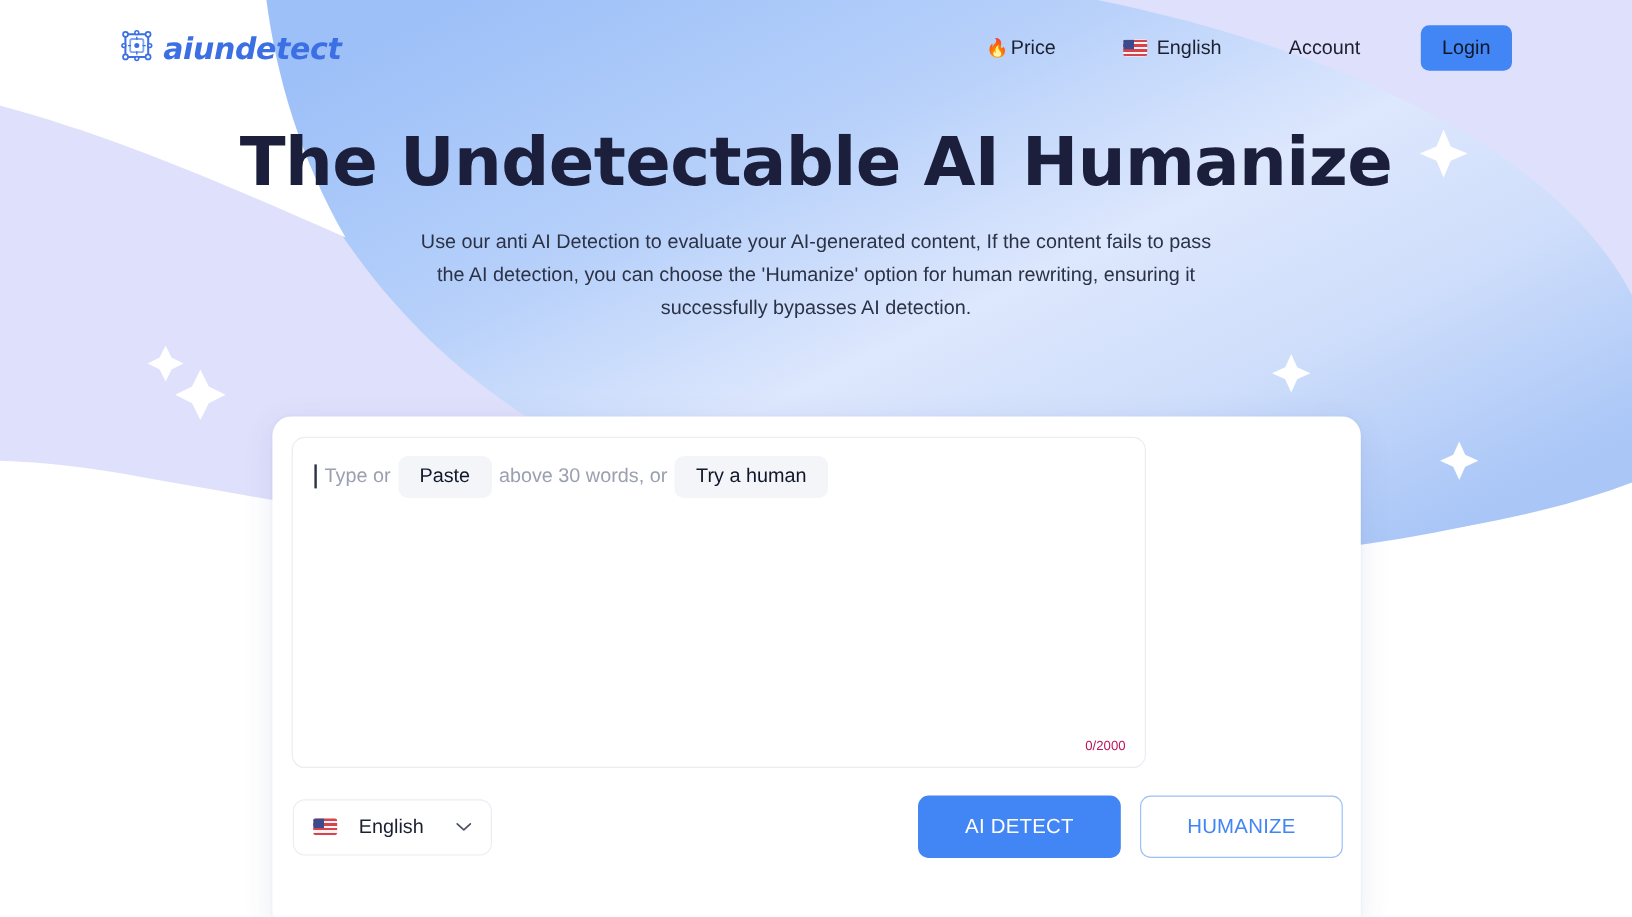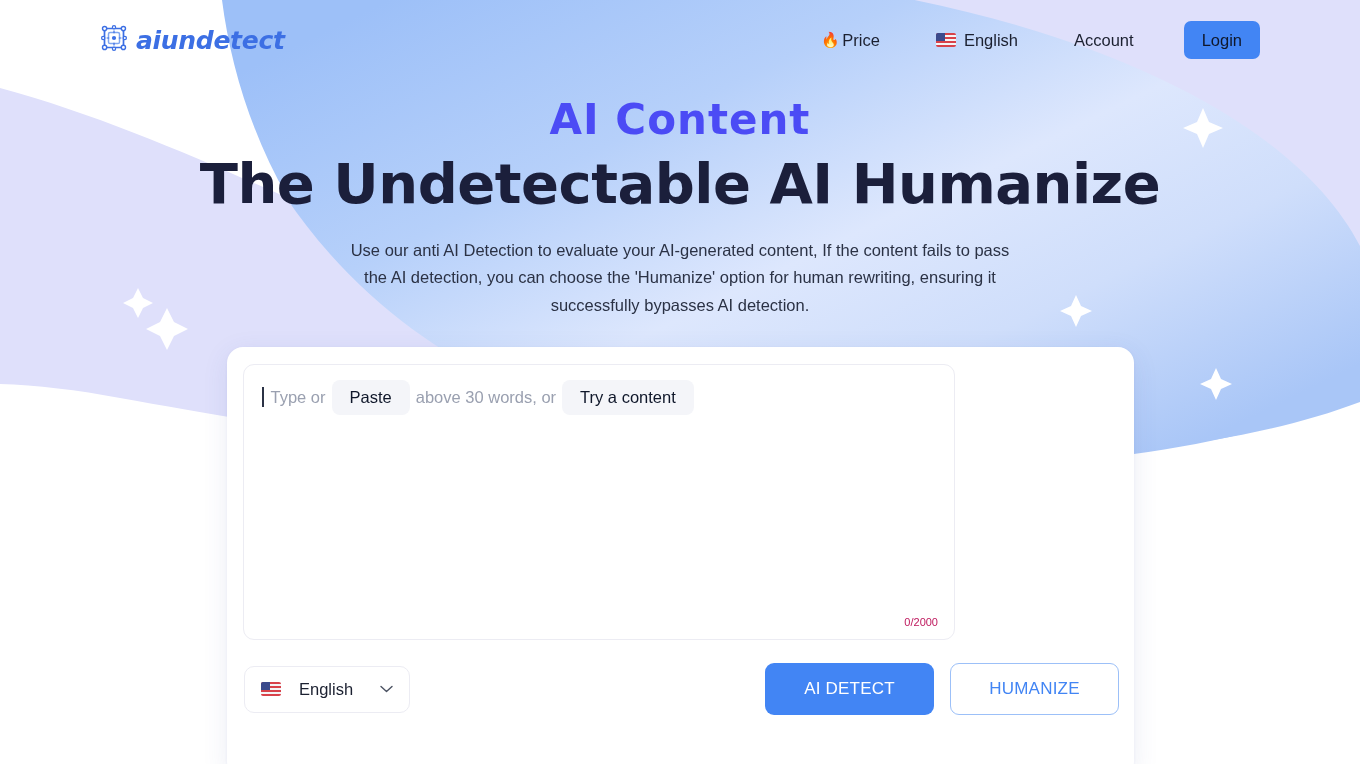--- a/index.html
+++ b/index.html
@@ -463,34 +463,33 @@
 
       <div class="nav-item">
         <span>Account</span>
       </div>
 
       <button id="login-btn">Login</button>
     </nav>
   </div>
 
   <div id="hero">
-    <div id="hero-eyebrow">AI  Content</div>
     <h1 id="hero-title">The Undetectable AI Humanize</h1>
     <p id="hero-sub">Use our anti AI Detection to evaluate your AI-generated content, If the content fails to pass the AI detection, you can choose the 'Humanize' option for human rewriting, ensuring it successfully bypasses AI detection.</p>
   </div>
 
   <div id="card">
 
     <div id="editor">
       <div id="placeholder-row">
         <span id="caret"></span>
         <span class="ph-text">Type or</span>
         <span class="ph-chip">Paste</span>
         <span class="ph-text">above 30 words, or</span>
-        <span class="ph-chip">Try a content</span>
+        <span class="ph-chip">Try a human</span>
       </div>
       <div id="char-count">0/2000</div>
     </div>
 
 
     <div id="bottom-row">
       <div id="lang-select">
         <span class="flag-emoji"></span>
         <span class="lang-name">English</span>
         <span class="chev">

